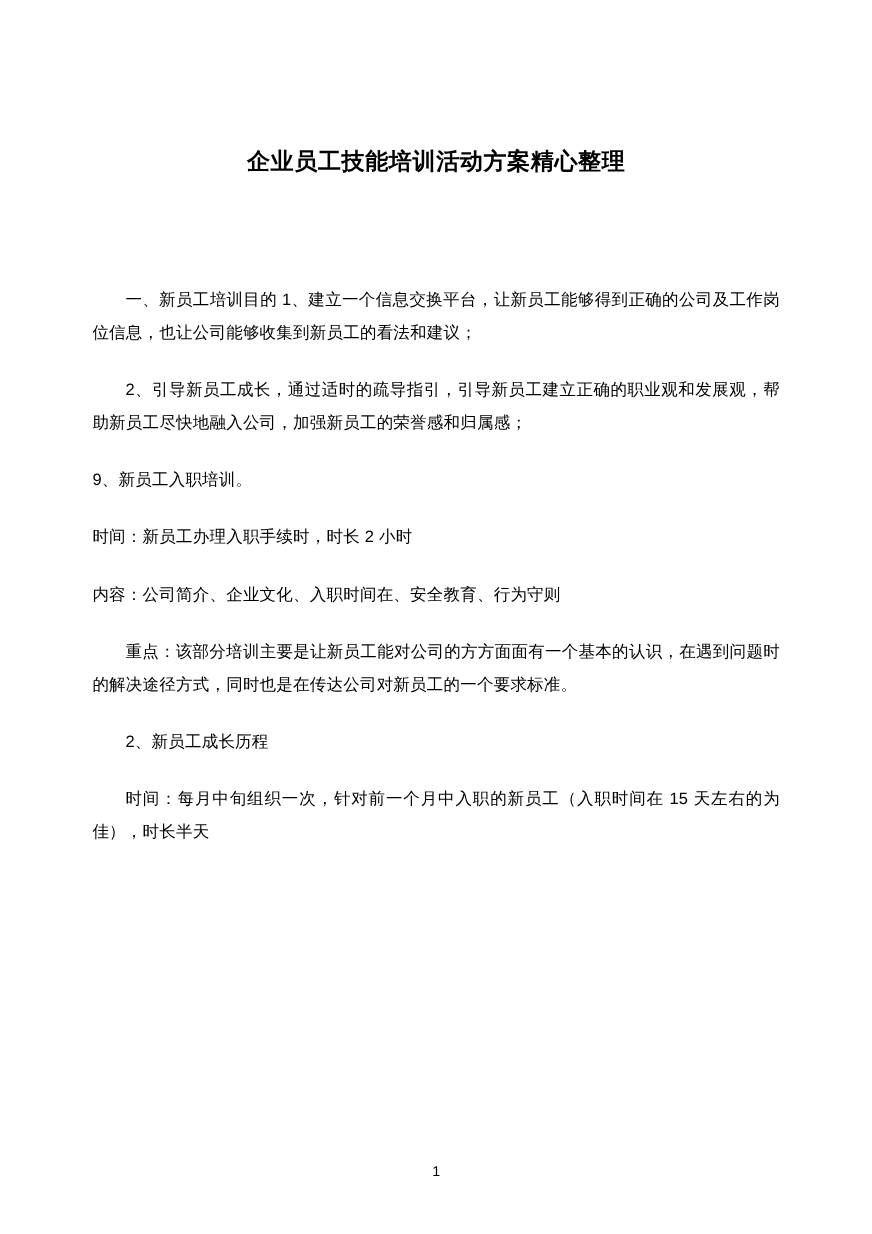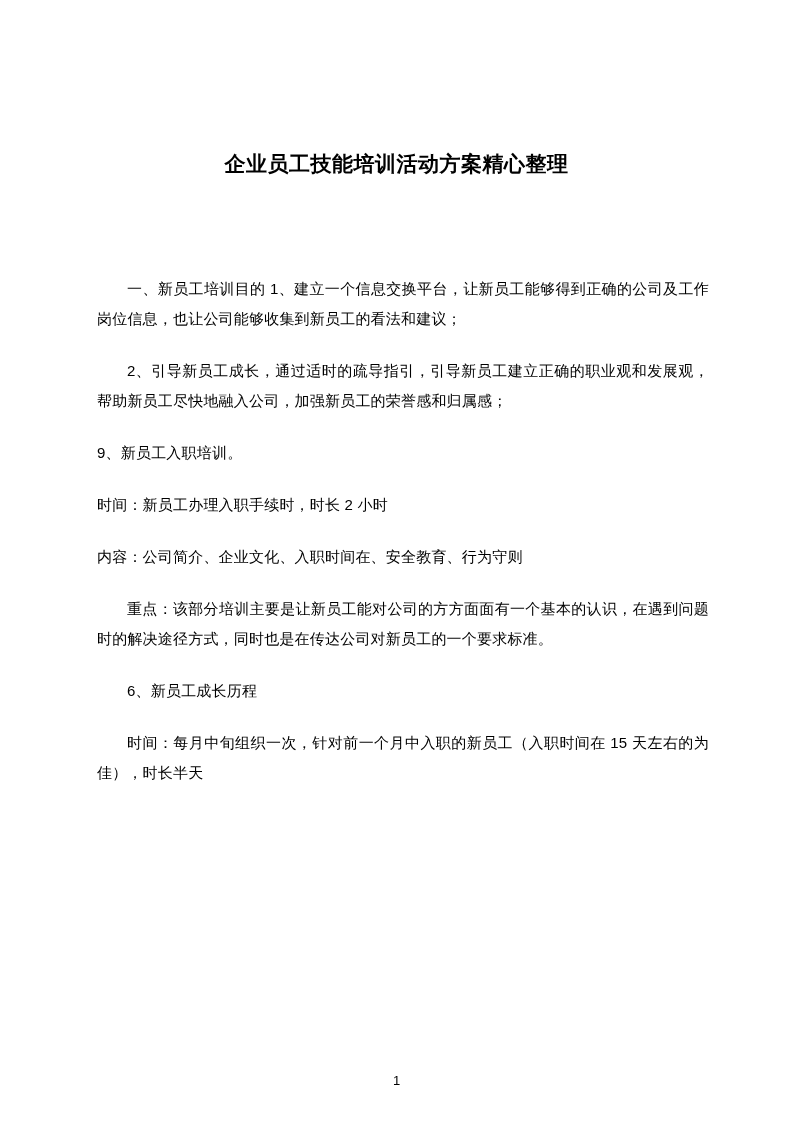--- a/index.html
+++ b/index.html
@@ -20,31 +20,31 @@
     width: 793px;
     height: 1122px;
     box-sizing: border-box;
     padding: 0 84px;
   }
   .doc-title {
     text-align: center;
     font-size: 21px;
     font-weight: bold;
     letter-spacing: 0.5px;
-    margin: 16px;
+    margin: 0;
     padding-top: 133px;
     line-height: 1.4;
   }
   .body-block {
     margin-top: 96px;
   }
   p.para {
     font-size: 15px;
     line-height: 30px;
-    margin: 0 0 22px 13px;
+    margin: 0 0 22px 0;
     text-align: justify;
     text-justify: inter-ideograph;
     letter-spacing: 0.2px;
   }
   p.indent {
     text-indent: 30px;
   }
   .page-number {
     position: absolute;
     bottom: 50px;
@@ -62,19 +62,19 @@
 
   <h1 class="doc-title">企业员工技能培训活动方案精心整理</h1>
 
   <div class="body-block">
     <p class="para indent">一、新员工培训目的 1、建立一个信息交换平台，让新员工能够得到正确的公司及工作岗位信息，也让公司能够收集到新员工的看法和建议；</p>
     <p class="para indent">2、引导新员工成长，通过适时的疏导指引，引导新员工建立正确的职业观和发展观，帮助新员工尽快地融入公司，加强新员工的荣誉感和归属感；</p>
     <p class="para">9、新员工入职培训。</p>
     <p class="para">时间：新员工办理入职手续时，时长 2 小时</p>
     <p class="para">内容：公司简介、企业文化、入职时间在、安全教育、行为守则</p>
     <p class="para indent">重点：该部分培训主要是让新员工能对公司的方方面面有一个基本的认识，在遇到问题时的解决途径方式，同时也是在传达公司对新员工的一个要求标准。</p>
-    <p class="para indent">6、新员工成长历程</p>
+    <p class="para indent">2、新员工成长历程</p>
     <p class="para indent">时间：每月中旬组织一次，针对前一个月中入职的新员工（入职时间在 15 天左右的为佳），时长半天</p>
   </div>
 
   <div class="page-number">1</div>
 
 </div>
 
 </body></html>

